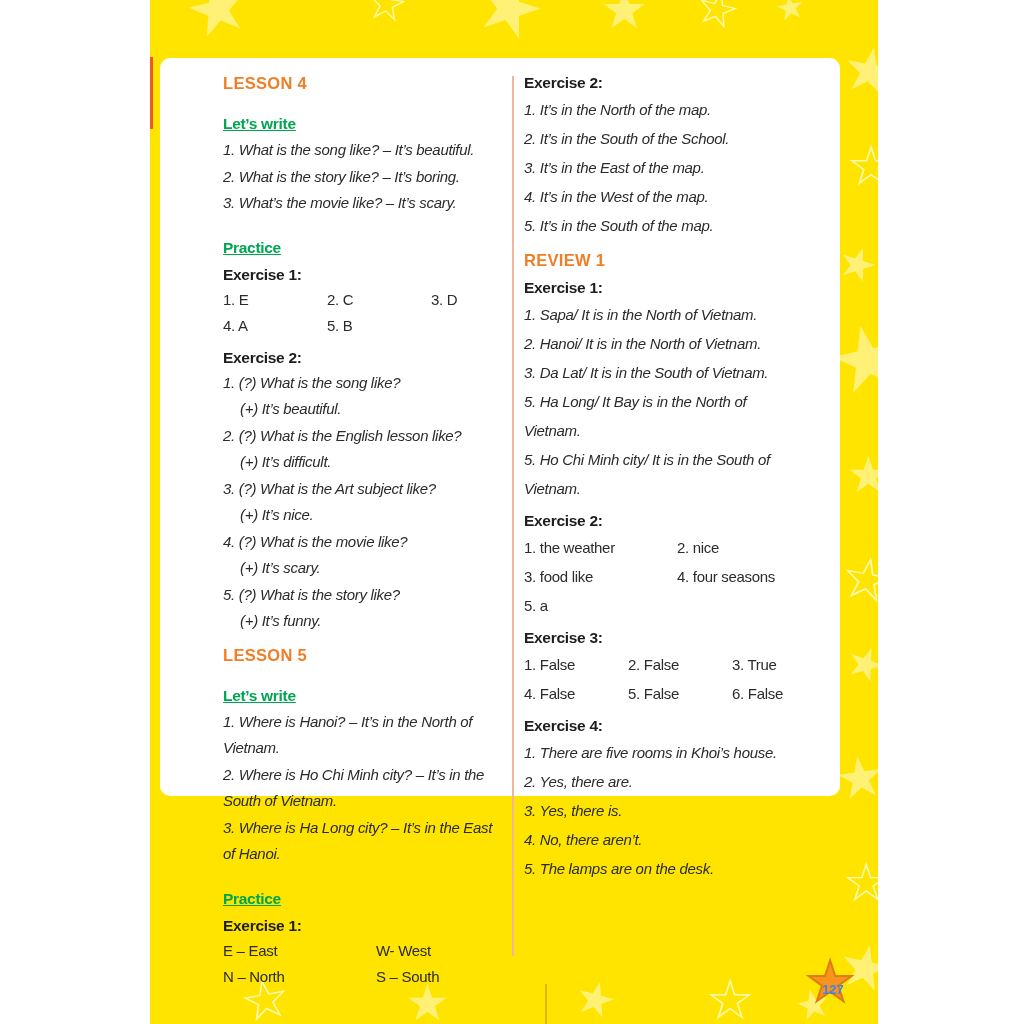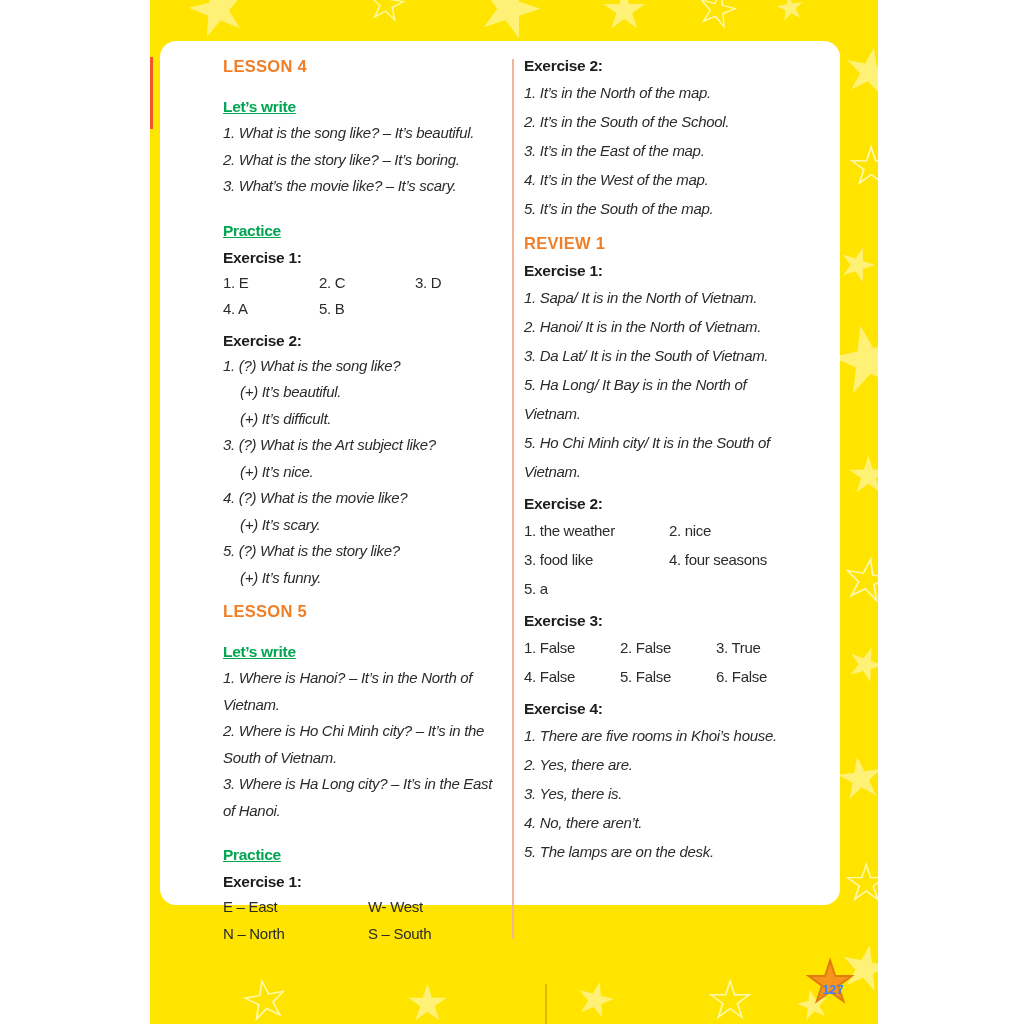--- a/index.html
+++ b/index.html
@@ -14,41 +14,41 @@
   }
   *{box-sizing:border-box;margin:0;padding:0;}
   html,body{width:1024px;height:1024px;background:#ffffff;}
   body{font-family:"Liberation Sans","DejaVu Sans",sans-serif;color:var(--text);}
   .stage{position:relative;width:1024px;height:1024px;background:#ffffff;overflow:hidden;}
 
   .frame{position:absolute;left:150px;top:0;width:728px;height:1024px;background:var(--frame);overflow:hidden;}
   .star{position:absolute;color:var(--star);line-height:1;user-select:none;z-index:1;}
   .star.outline{color:#fff9b0;}
 
-  .page-card{position:absolute;left:10px;top:41px;width:680px;height:864px;background:#ffffff;border-radius:16px;z-index:2;}
+  .page-card{position:absolute;left:10px;top:58px;width:680px;height:738px;background:#ffffff;border-radius:10px;z-index:2;}
 
   .accent-line{position:absolute;left:150px;top:57px;width:3px;height:72px;background:var(--accent);z-index:4;}
   .fold-line{position:absolute;left:395px;top:984px;width:2px;height:40px;background:#d8bb00;z-index:3;}
 
   .col-divider{position:absolute;left:352px;top:18px;width:1.5px;height:880px;background:var(--divider);}
 
   .col{position:absolute;top:16px;font-size:15px;letter-spacing:-0.3px;}
   .col-left{left:63px;width:284px;}
   .col-right{left:364px;width:262px;}
 
   .lesson-heading{color:var(--orange);font-weight:700;font-size:16.5px;letter-spacing:0.3px;margin:11px 0 7px;}
   .subhead{color:var(--green);font-weight:700;font-size:15.5px;margin:22px 0 4px;text-decoration:underline;}
   .exercise-heading{color:#1d1d1d;font-weight:700;font-size:15.5px;margin:9px 0 3px;}
   .col > :first-child{margin-top:0;}
 
   .para{line-height:26.5px;font-style:italic;}
   .col-right .para{line-height:29px;}
   .para.indented{padding-left:17px;}
 
-  .row{display:flex;line-height:26.5px;}
+  .row{display:flex;line-height:26.5px;gap:8px;}
   .col-right .row{line-height:29px;}
   .row-narrow .cell{width:96px;}
   .row-wide .cell{width:145px;}
   .row .cell:last-child{width:auto;}
 
   .page-badge{position:absolute;left:805px;top:960px;width:56px;height:56px;z-index:5;}
   .page-badge .badge-star{position:absolute;left:0;top:-6px;font-size:56px;color:var(--badge);-webkit-text-stroke:2px #de7d0e;line-height:1;}
   .page-badge .badge-num{position:absolute;left:0;top:22px;width:56px;text-align:center;font-size:13px;font-weight:700;color:#3b82f6;letter-spacing:0;}
 </style>
 </head>
@@ -99,20 +99,21 @@
             <span class="cell">2. C</span>
             <span class="cell">3. D</span>
           </div>
           <div class="row row-narrow">
             <span class="cell">4. A</span>
             <span class="cell">5. B</span>
           </div>
           <div class="exercise-heading">Exercise 2:</div>
           <div class="para">1. (?) What is the song like?</div>
           <div class="para indented">(+) It’s beautiful.</div>
+          <div class="para">2. (?) What is the English lesson like?</div>
           <div class="para indented">(+) It’s difficult.</div>
           <div class="para">3. (?) What is the Art subject like?</div>
           <div class="para indented">(+) It’s nice.</div>
           <div class="para">4. (?) What is the movie like?</div>
           <div class="para indented">(+) It’s scary.</div>
           <div class="para">5. (?) What is the story like?</div>
           <div class="para indented">(+) It’s funny.</div>
           <div class="lesson-heading">LESSON 5</div>
           <div class="subhead">Let’s write</div>
           <div class="para">1. Where is Hanoi? – It’s in the North of Vietnam.</div>

